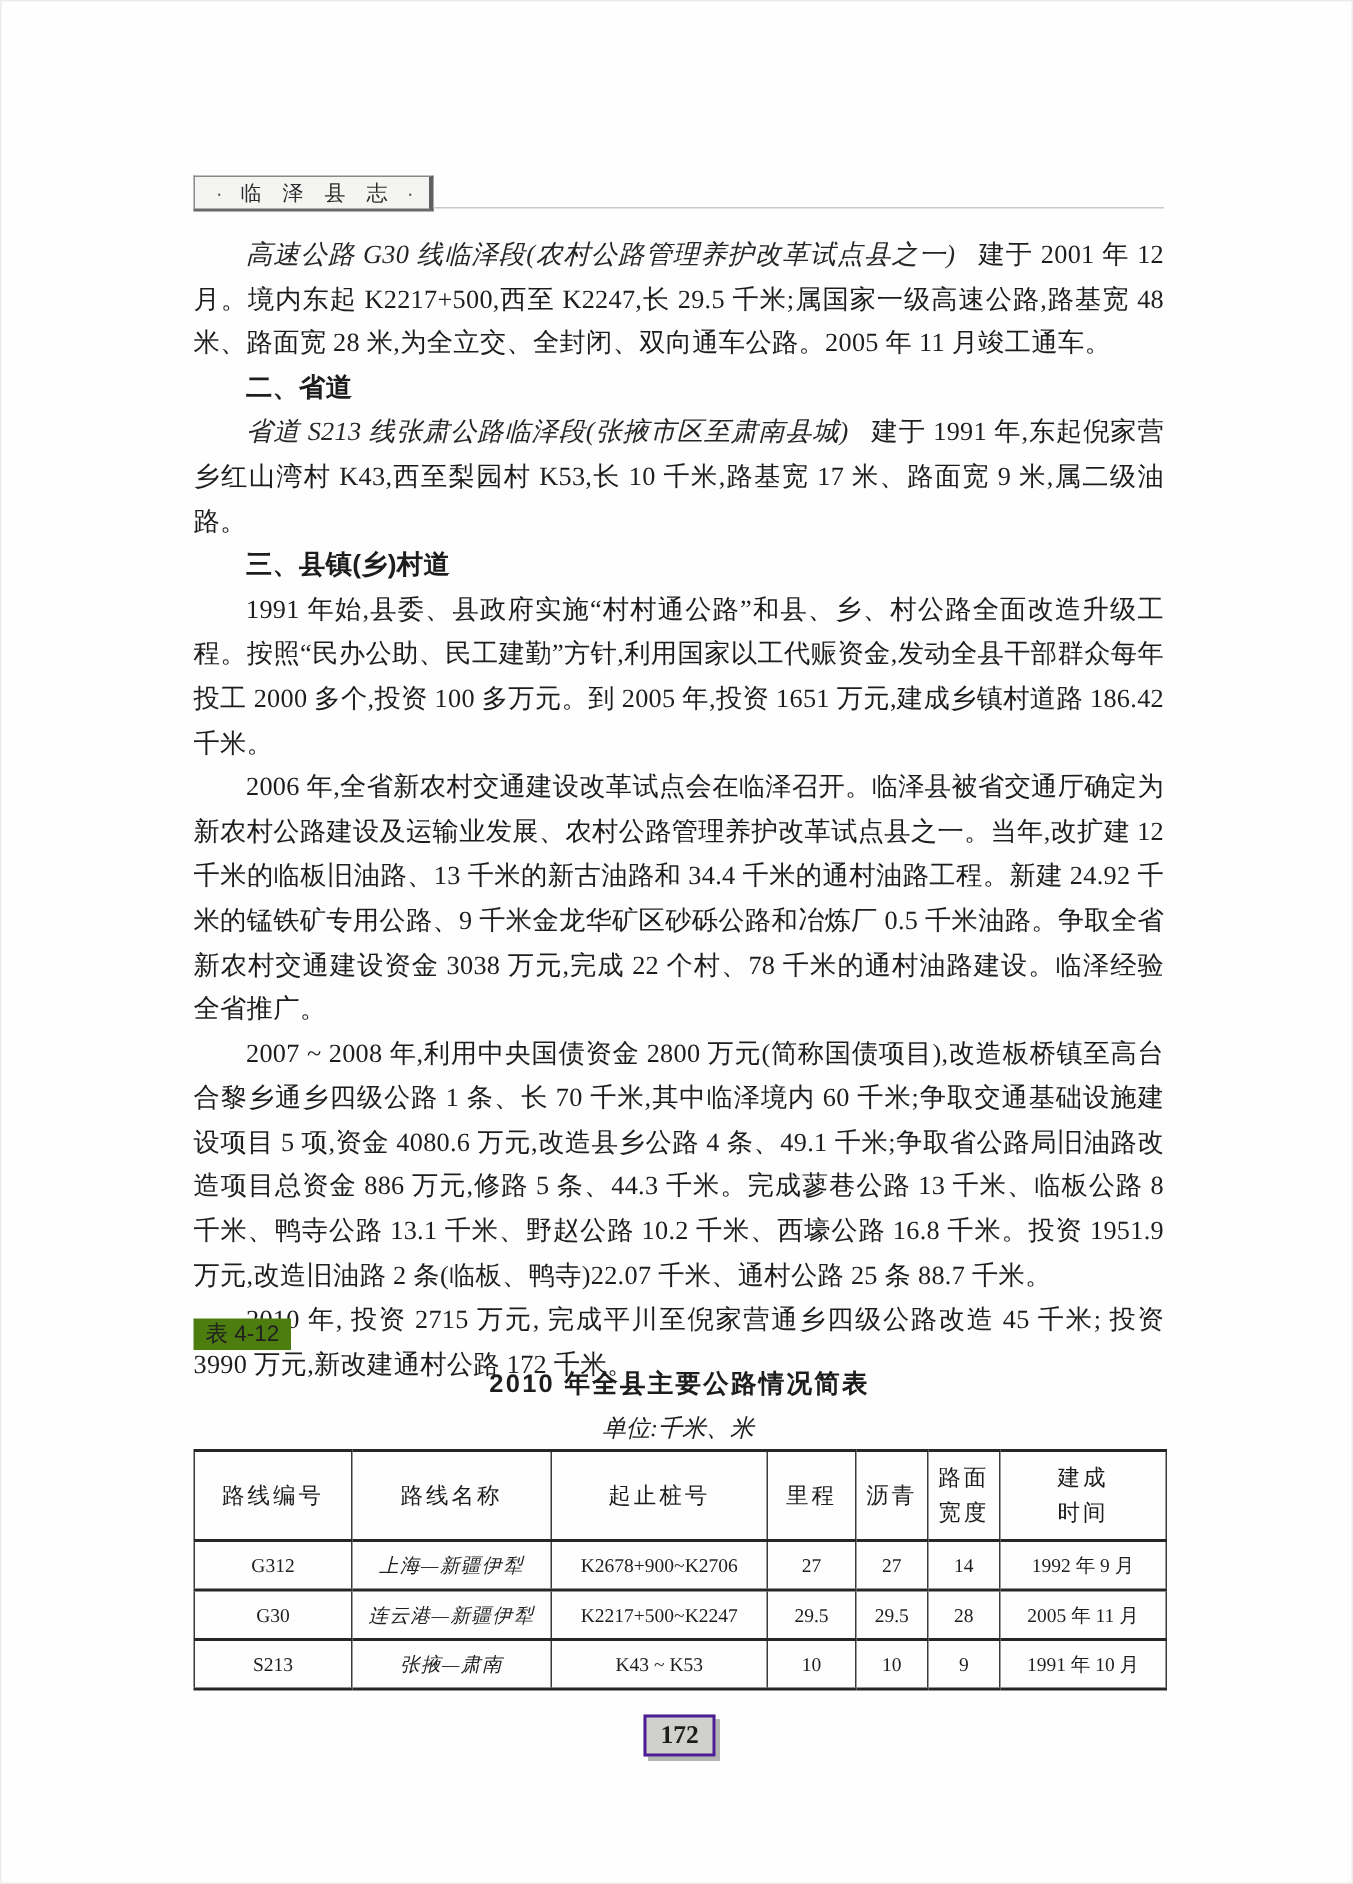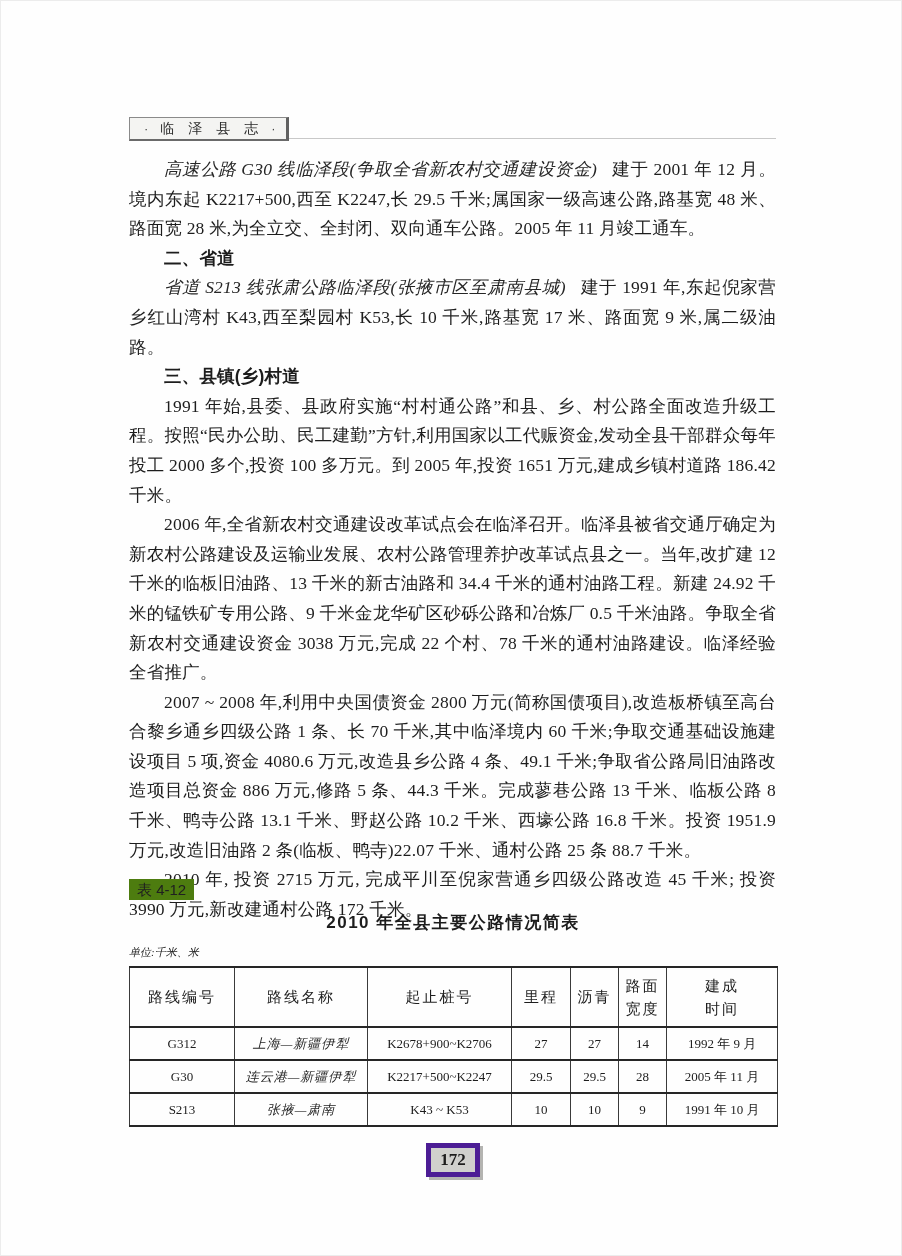--- a/index.html
+++ b/index.html
@@ -29,54 +29,54 @@
   .sec-heading { font-family:"Liberation Sans",sans-serif; font-weight:700; font-size:17.5px; }
   .kai { font-style:italic; color:#262626; }
   .seg-rest { padding-left:0.85em; }
 
   
   .table-section { position:absolute; left:129px; top:879px; width:648px; }
   .table-label { display:inline-block; background:#4d7c0f; color:#202020;
     font-family:"Liberation Sans",sans-serif; font-size:15px; line-height:21px; padding:0 8px; }
   .table-title { text-align:center; font-family:"Liberation Sans",sans-serif; font-weight:600;
     font-size:17px; letter-spacing:1.5px; margin-top:11px; line-height:24px; }
-  .table-unit { text-align:left; font-style:italic; font-size:11px; margin-top:8px; line-height:19px; padding-right:2px; }
+  .table-unit { text-align:center; font-style:italic; font-size:16px; margin-top:8px; line-height:19px; padding-right:2px; }
   table.highway { width:648px; border-collapse:collapse; table-layout:fixed; margin-top:4px; }
   table.highway th, table.highway td {
     border-left:1px solid #3a3a3a; border-right:1px solid #3a3a3a;
     border-top:2px solid #262626; border-bottom:2px solid #262626;
     text-align:center; vertical-align:middle; padding:0 2px; overflow:hidden;
   }
   table.highway thead th { height:60px; font-family:"Liberation Sans",sans-serif;
     font-weight:500; font-size:15px; letter-spacing:2px; }
   table.highway tbody td { height:33px; font-size:13px; }
   td.kai-cell { font-style:italic; font-size:15px; letter-spacing:1px;border-radius:16px; }
   .narrow-hdr { display:inline-block; width:2.5em; letter-spacing:2px; line-height:1.55; }
 
   
   .page-number-wrap { position:absolute; left:129px; top:1143px; width:648px; text-align:center; }
-  .page-number { display:inline-block; background:#d0d0cd; border:5px solid #4c1d95;
+  .page-number { display:inline-block; background:#d0d0cd; border:2px solid #4c1d95;
     box-shadow:3px 3px 0 0 #b4b4b1; padding:0 9px; font-weight:700; font-size:17px; line-height:24px; }
 </style>
 </head>
 <body>
 
 <div class="page">
 
   <div class="running-header">
     <div class="header-box">
       <span class="header-dot">·</span>
       <span class="header-title">临泽县志</span>
       <span class="header-dot">·</span>
     </div>
     <div class="header-rule"></div>
   </div>
 
   <div class="content">
-    <p><span class="kai">高速公路 G30 线临泽段(争取全省新农村交通建设资金)</span><span class="seg-rest">建于 2001 年 12 月。境内东起 K2217+500,西至 K2247,长 29.5 千米;属国家一级高速公路,路基宽 48 米、路面宽 28 米,为全立交、全封闭、双向通车公路。2005 年 11 月竣工通车。</span></p>
+    <p><span class="kai">高速公路 G30 线临泽段(农村公路管理养护改革试点县之一)</span><span class="seg-rest">建于 2001 年 12 月。境内东起 K2217+500,西至 K2247,长 29.5 千米;属国家一级高速公路,路基宽 48 米、路面宽 28 米,为全立交、全封闭、双向通车公路。2005 年 11 月竣工通车。</span></p>
     <p class="sec-heading">二、省道</p>
     <p><span class="kai">省道 S213 线张肃公路临泽段(张掖市区至肃南县城)</span><span class="seg-rest">建于 1991 年,东起倪家营乡红山湾村 K43,西至梨园村 K53,长 10 千米,路基宽 17 米、路面宽 9 米,属二级油路。</span></p>
     <p class="sec-heading">三、县镇(乡)村道</p>
     <p>1991 年始,县委、县政府实施“村村通公路”和县、乡、村公路全面改造升级工程。按照“民办公助、民工建勤”方针,利用国家以工代赈资金,发动全县干部群众每年投工 2000 多个,投资 100 多万元。到 2005 年,投资 1651 万元,建成乡镇村道路 186.42 千米。</p>
     <p>2006 年,全省新农村交通建设改革试点会在临泽召开。临泽县被省交通厅确定为新农村公路建设及运输业发展、农村公路管理养护改革试点县之一。当年,改扩建 12 千米的临板旧油路、13 千米的新古油路和 34.4 千米的通村油路工程。新建 24.92 千米的锰铁矿专用公路、9 千米金龙华矿区砂砾公路和冶炼厂 0.5 千米油路。争取全省新农村交通建设资金 3038 万元,完成 22 个村、78 千米的通村油路建设。临泽经验全省推广。</p>
     <p>2007 ~ 2008 年,利用中央国债资金 2800 万元(简称国债项目),改造板桥镇至高台合黎乡通乡四级公路 1 条、长 70 千米,其中临泽境内 60 千米;争取交通基础设施建设项目 5 项,资金 4080.6 万元,改造县乡公路 4 条、49.1 千米;争取省公路局旧油路改造项目总资金 886 万元,修路 5 条、44.3 千米。完成蓼巷公路 13 千米、临板公路 8 千米、鸭寺公路 13.1 千米、野赵公路 10.2 千米、西壕公路 16.8 千米。投资 1951.9 万元,改造旧油路 2 条(临板、鸭寺)22.07 千米、通村公路 25 条 88.7 千米。</p>
     <p>2010 年, 投资 2715 万元, 完成平川至倪家营通乡四级公路改造 45 千米; 投资 3990 万元,新改建通村公路 172 千米。</p>
   </div>
 
   <div class="table-section">

